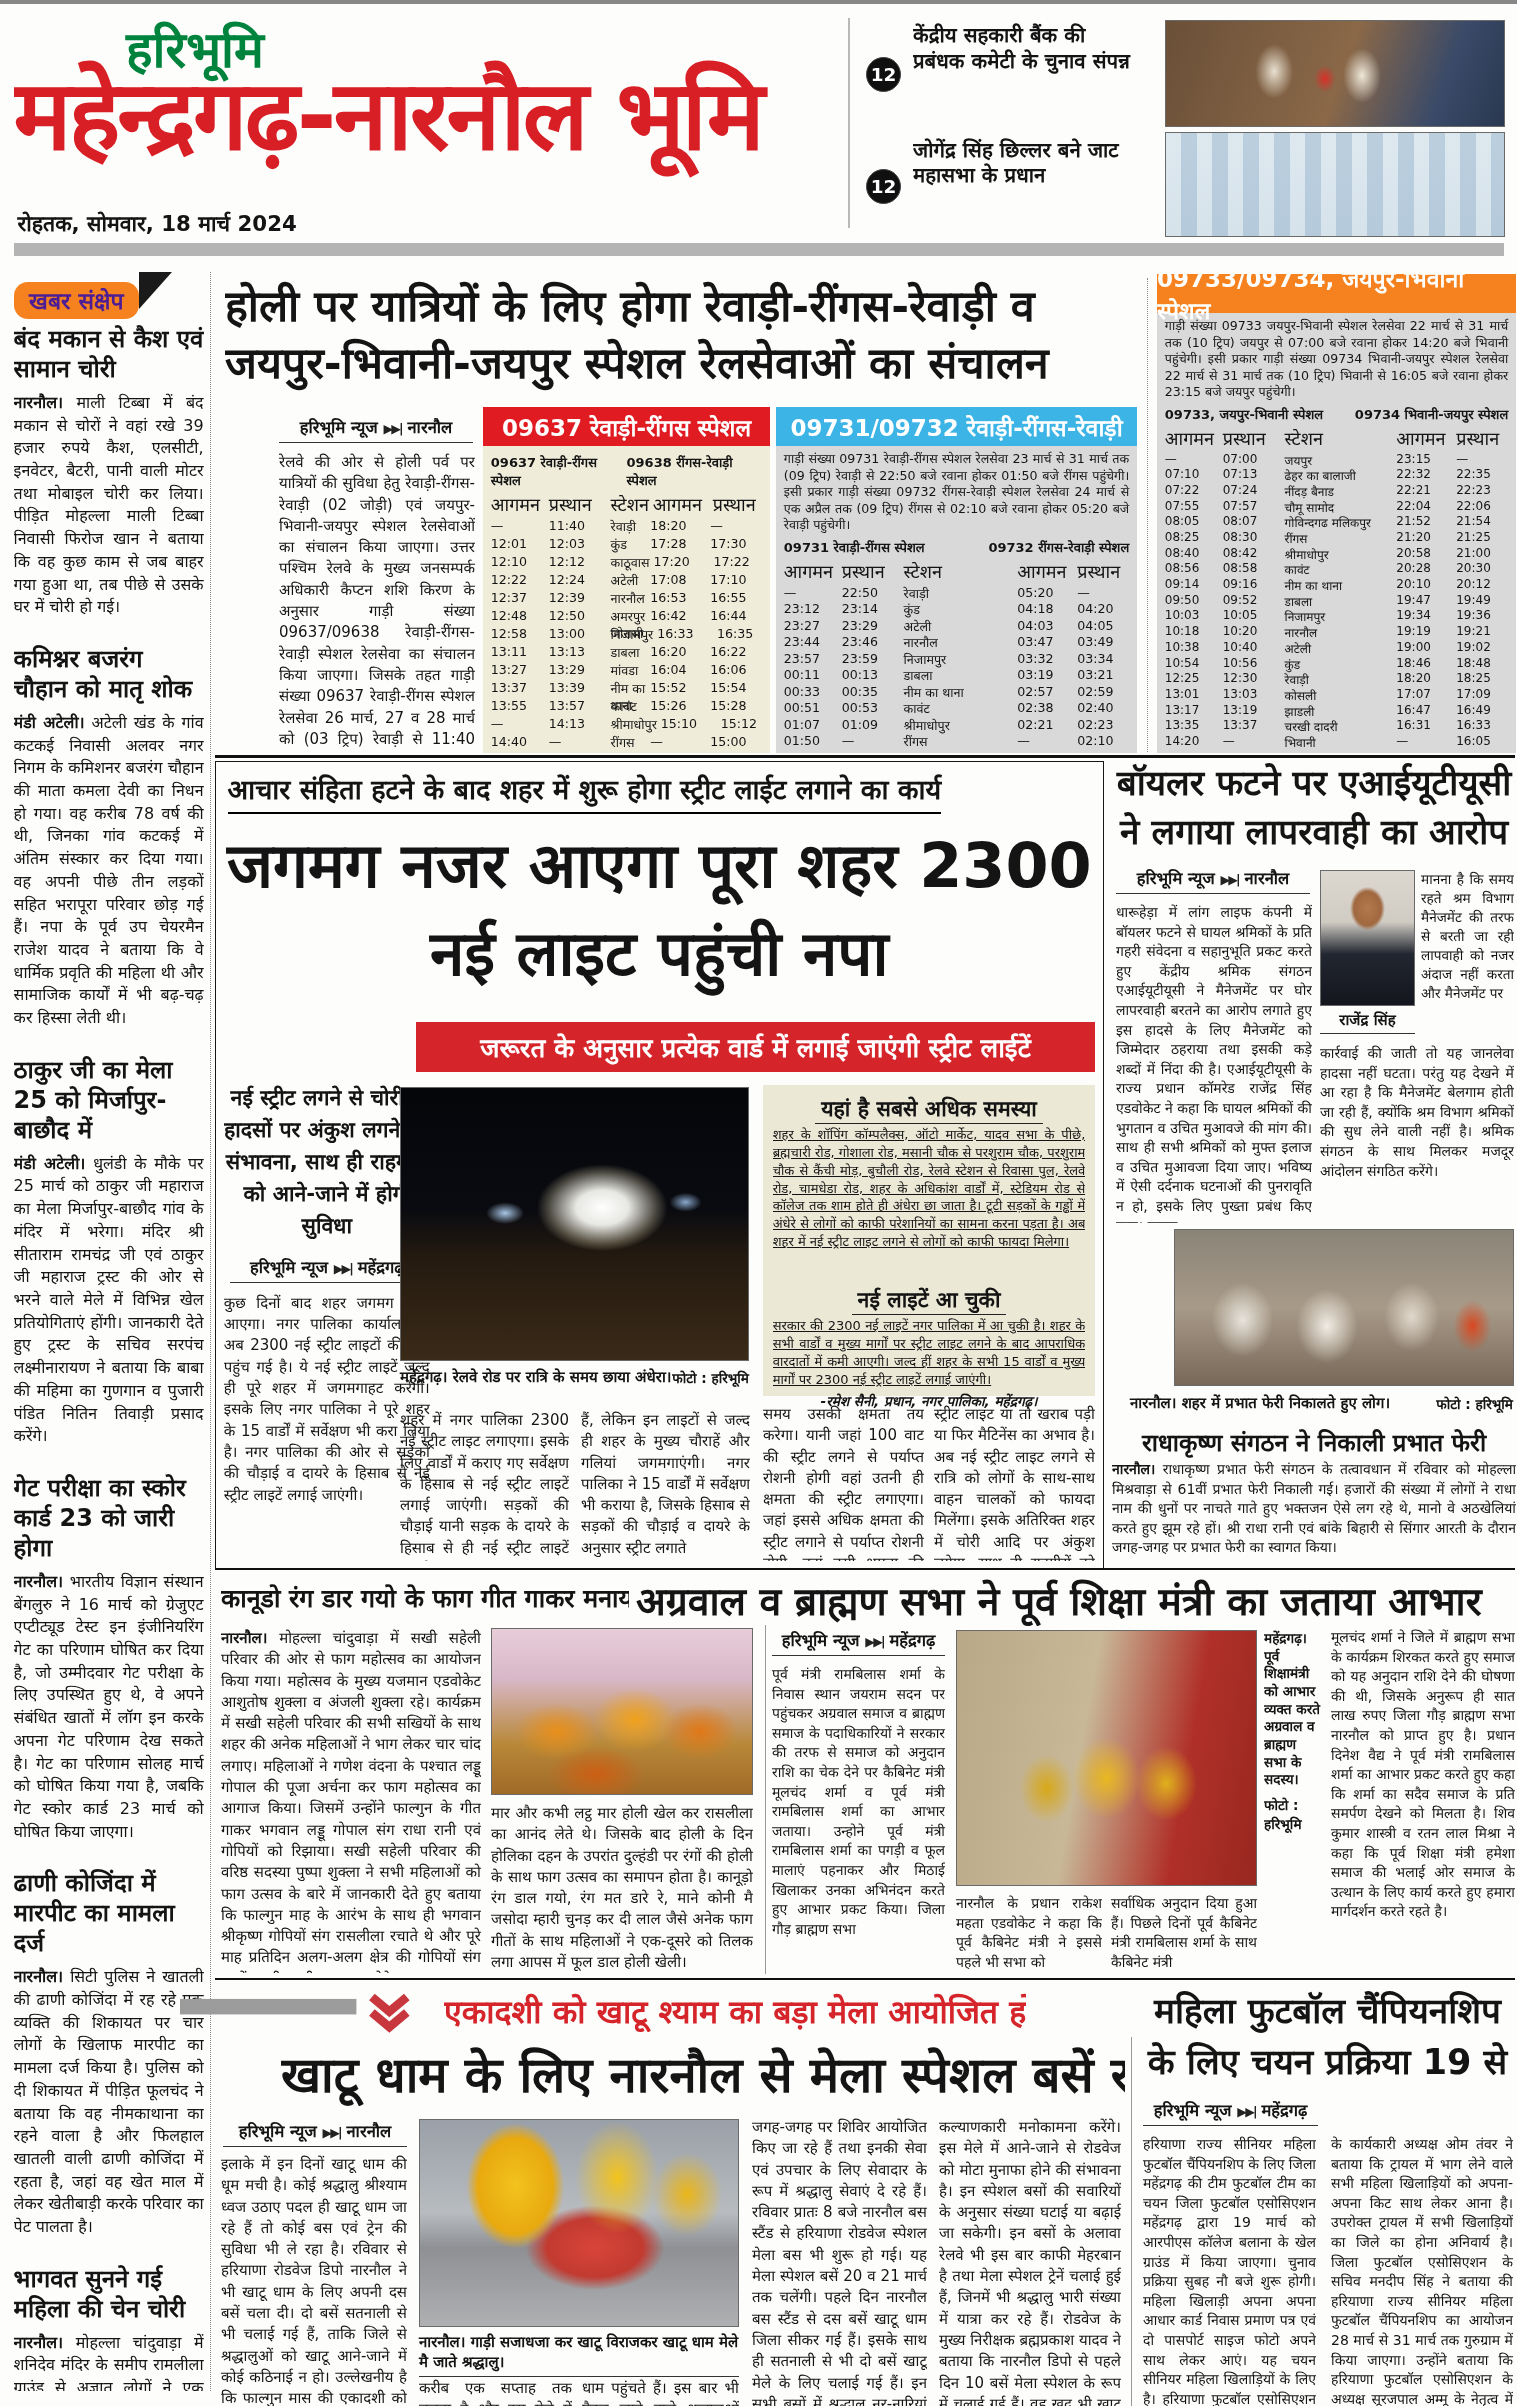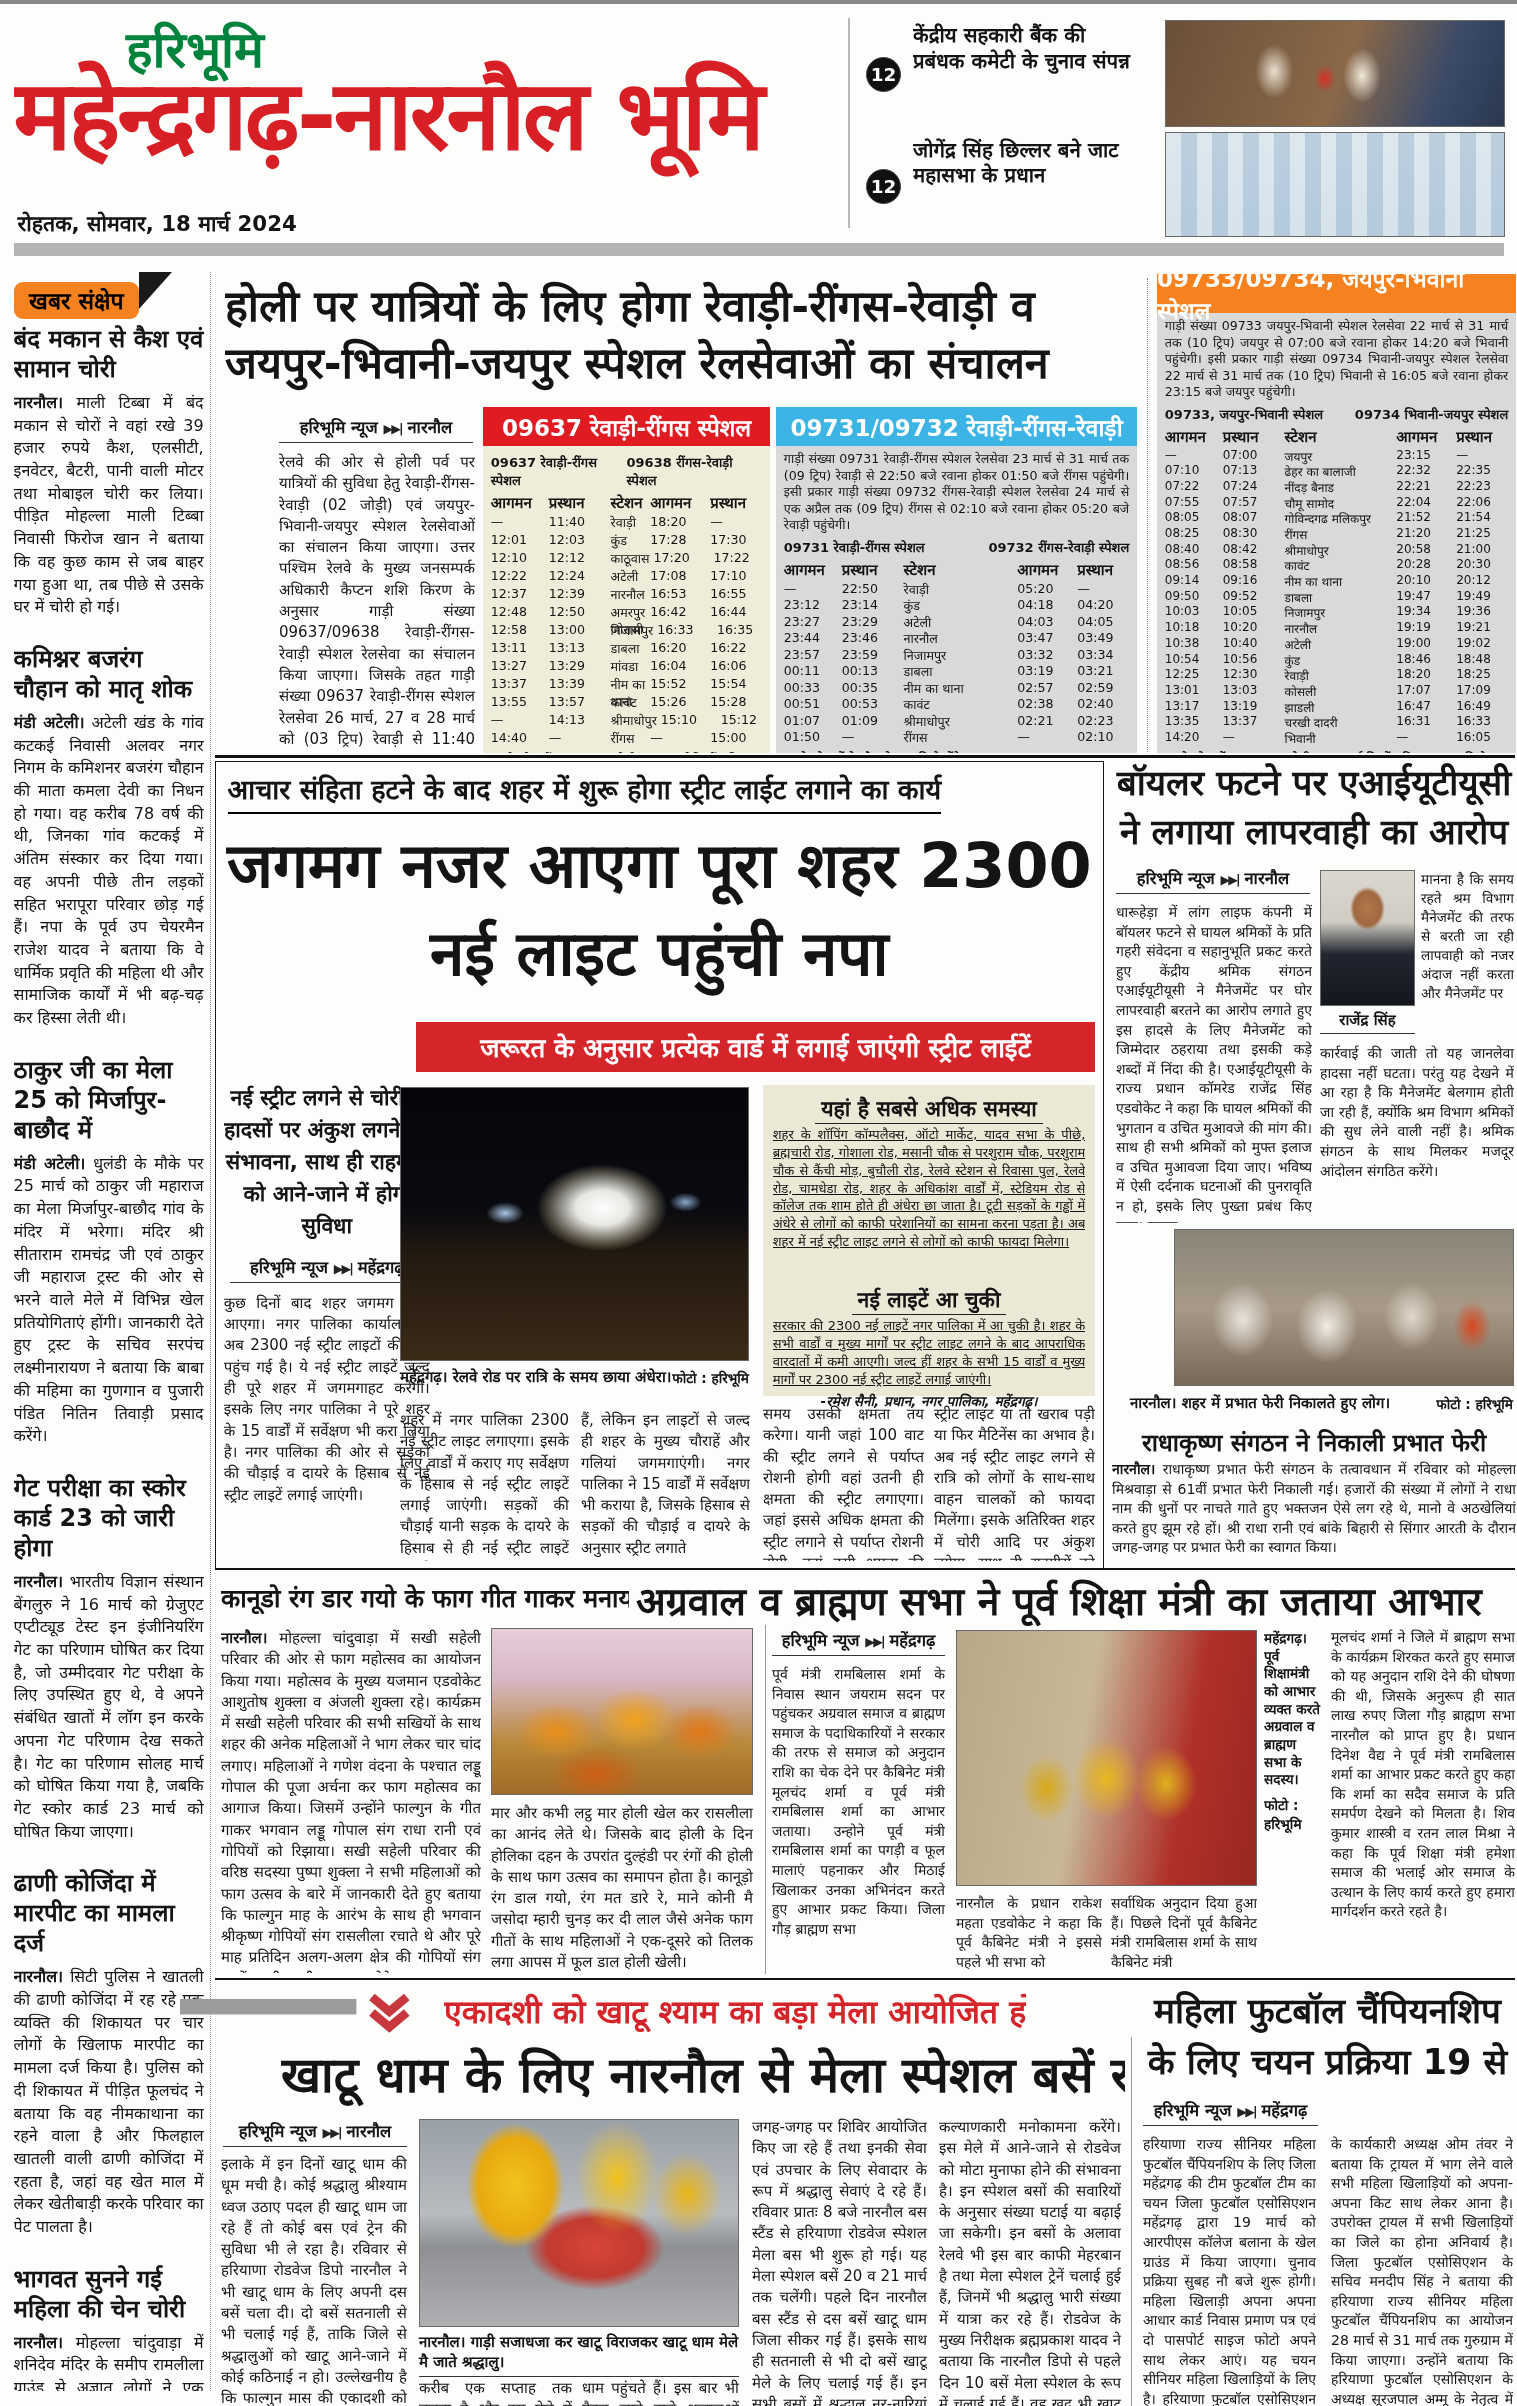--- a/index.html
+++ b/index.html
@@ -12,22 +12,22 @@
   .brand { color:#00843d; font-weight:bold; font-size:50px; }
   .mast-title { color:#d91f26; font-weight:800; font-size:97px; line-height:1.15; letter-spacing:-2.9px; white-space:nowrap; }
   .dateline { font-weight:bold; font-size:21.3px;text-align:center; }
   .graybar { background:#b4b4b4; }
   .teaser-badge { width:35px; height:35px; border-radius:50%; background:#101010; color:#fff;
                   font-weight:bold; font-size:18.4px; display:flex; align-items:center; justify-content:center;
                   border:1.9px solid #444; }
   .teaser-text { font-weight:bold; font-size:20.4px; line-height:1.25; }
   .vline { background:#b9b9b9; width:1.9px; }
   
-  .brief-hd { background:#f5821f; color:#000000; font-weight:bold; font-size:23px; height:37px;
-              display:inline-flex; align-items:center; padding:0 15.5px; border-radius:9px; }
+  .brief-hd { background:#f5821f; color:#4c1d95; font-weight:bold; font-size:23px; height:37px;
+              display:inline-flex; align-items:center; padding:0 15.5px; border-radius:14px; }
   .brief-hd-tri { width:0; height:0; border-top:37px solid #1a1a1a; border-right:33px solid transparent; display:inline-block; }
   .brief h3 { font-size:24px; line-height:1.25; font-weight:bold; margin-bottom:7.8px; }
   .brief p { font-size:16px; line-height:1.42; text-align:justify; }
   .brief { margin-bottom:25px; }
   .lead { font-weight:bold; }
   .dotted-v { border-left:1.9px dotted #8a8a8a; }
   
   .h-rail { font-size:43px; font-weight:800; line-height:1.32; }
   .kicker { font-size:27px; font-weight:bold; border-bottom:2.9px solid #000; display:inline-block; padding-bottom:4.9px; }
   .h-street { font-size:62px; font-weight:800; text-align:center; line-height:1.42; }
@@ -49,21 +49,21 @@
   .h-div { font-size:32px; font-weight:800; color:#d6242b; white-space:nowrap; }
   
   .tbl { position:absolute; overflow:hidden; }
   .tbl .bar { height:39px; color:#fff; font-weight:800; font-size:23px; display:flex; align-items:center; justify-content:center; }
   .bar-red { background:#e01b22; } .bar-blue { background:#3cb4e5; } .bar-orange { background:#f5821f; }
   .tbl .bodybox { padding:4.9px 7.8px; height:calc(100% - 39px); }
   .bg-cream { background:#efecd9; } .bg-gray { background:#d9d9d9; }
   .tintro { font-size:12.6px; line-height:1.32; text-align:justify; margin-bottom:3.9px; }
   .tsub { display:flex; justify-content:space-between; font-weight:bold; font-size:13px; margin:1.9px 0 2.9px; }
   .tcols, .trow { display:grid; grid-template-columns:54px 58px 1fr 56px 52px; column-gap:3.9px; }
-  .tcols { font-weight:bold; font-size:15px; margin-bottom:1.9px; }
+  .tcols { font-weight:normal; font-size:18px; margin-bottom:1.9px; }
   .trow { font-size:12.6px; }
   .t1 .trow { height:18px; } .t2 .trow { height:16.5px; } .t3 .trow { height:15.7px; font-size:12px; }
   .tfoot { font-size:12px; font-weight:bold; margin-top:2.9px; }
   .hr { background:#111; }
   
   .street-box { border:1.9px solid #161616; }
   .cream-panel { background:#ece8d6; padding:7.8px 9.7px; }
   .boxtitle { font-size:21.3px; font-weight:800; text-align:center; }
   .boxtitle span { border-bottom:1.9px solid #222; padding:0 5.8px 1.9px; }
   .boxbody { font-size:13px; line-height:1.38; text-align:justify; margin-top:3.9px;text-decoration:underline; }

